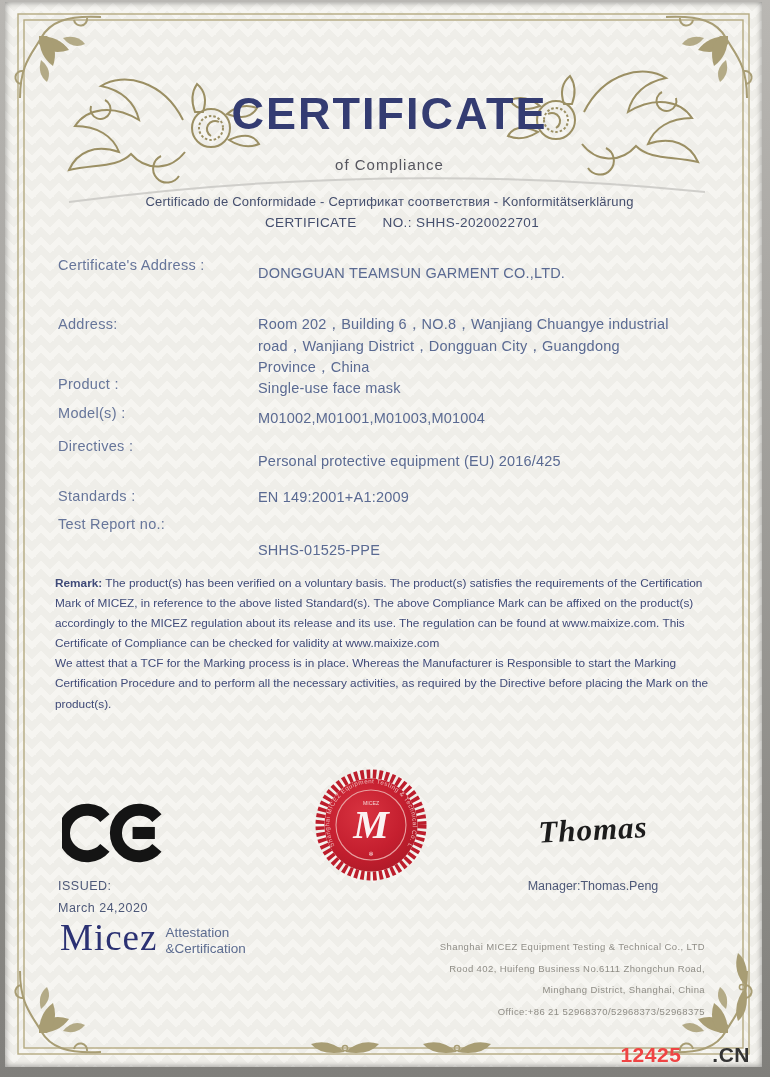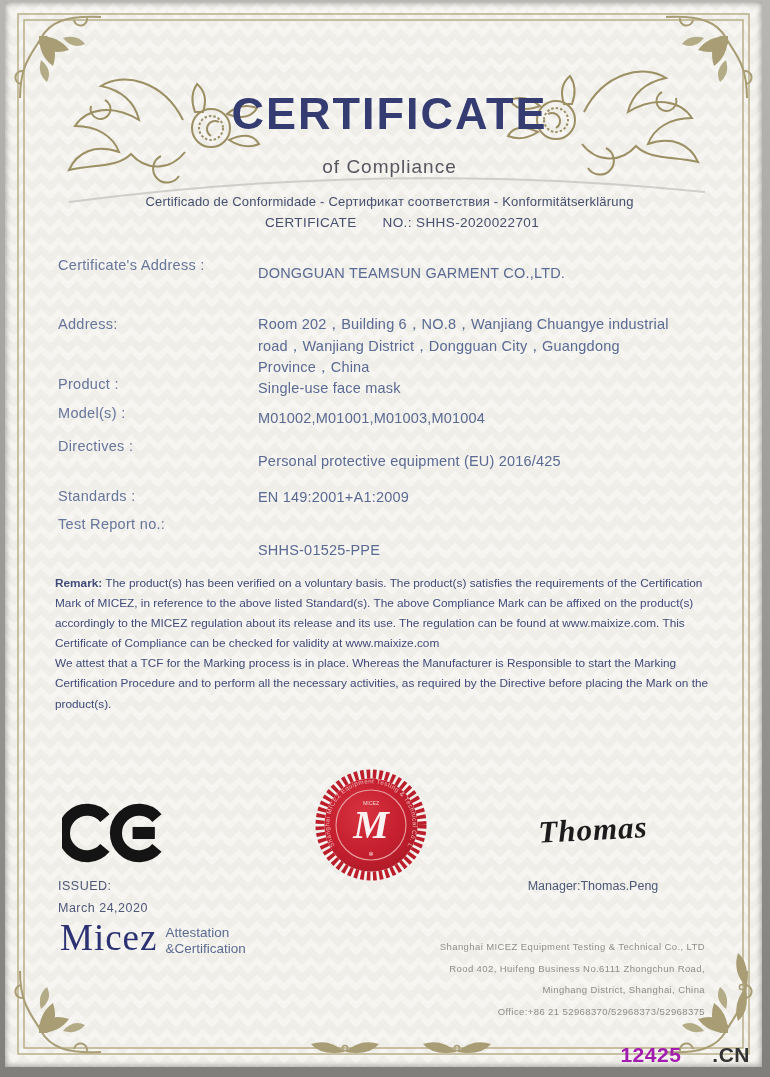--- a/index.html
+++ b/index.html
@@ -17,42 +17,42 @@
       linear-gradient(45deg,#efeee9 25%,transparent 25%),
       linear-gradient(315deg,#efeee9 25%,transparent 25%);
     background-position:9px 0,9px 0,0 0,0 0;
     background-size:18px 18px;
     box-shadow:0 0 6px rgba(0,0,0,.45) inset;
   }
   .decor{position:absolute;left:0;top:0;width:100%;height:100%;}
   .abs{position:absolute;}
   .ctr{left:0;right:0;text-align:center;margin-left:12px;}
   .title{top:86px;font-size:45px;font-weight:700;letter-spacing:2px;color:#343c72;}
-  .subtitle{top:154px;font-size:19px;letter-spacing:1px;color:#55555e;}
+  .subtitle{top:154px;font-size:15px;letter-spacing:1px;color:#55555e;}
   .langs{top:192px;font-size:13px;color:#454f6e;letter-spacing:.2px;}
   .certno{top:213px;font-size:13.5px;color:#454f6e;letter-spacing:.4px;padding-left:25px;}
   .certno .gap{display:inline-block;width:26px;}
   .flabel{left:53px;font-size:14.5px;color:#66759a;letter-spacing:.3px;}
   .fvalue{left:253px;font-size:14.5px;color:#5a6a92;letter-spacing:.2px;}
   .addr div{line-height:21.5px;}
   .remark{left:50px;top:571px;width:668px;font-size:11.8px;line-height:20.1px;color:#3f4a78;}
   .remark b{font-weight:700;}
   .sig{left:498px;top:810px;width:180px;text-align:center;
        font-family:"Liberation Serif",serif;font-style:italic;font-weight:700;
        font-size:31px;color:#1c1c1c;transform:rotate(-3deg);letter-spacing:1px;}
   .manager{left:468px;top:877px;width:240px;text-align:center;font-size:12.5px;color:#4d5878;}
   .issued1{left:53px;top:877px;font-size:12.5px;color:#4d5878;letter-spacing:.5px;}
   .issued2{left:53px;top:899px;font-size:12.5px;color:#4d5878;letter-spacing:.5px;}
   .logo{left:55px;top:916px;display:flex;align-items:flex-start;}
   .logo .word{font-family:"Liberation Serif",serif;font-size:37px;color:#2b3173;letter-spacing:1px;line-height:40px;}
   .logo .tag{margin-left:8px;margin-top:7px;font-size:13.5px;color:#5c6c90;line-height:16px;}
   .company{right:57px;top:934px;text-align:right;font-size:9.5px;color:#8f8d86;
            line-height:21.6px;letter-spacing:.4px;}
   .wm{right:20px;bottom:10px;font-size:21px;font-weight:700;letter-spacing:.5px;}
-  .wm .num{color:#a21caf;}
+  .wm .num{color:#ef4444;}
   .wm .cn{color:#333333;margin-left:31px;}
   .ce{left:57px;top:797px;}
   .seal{left:308px;top:765px;}
 </style>
 </head>
 <body>
 
 <div class="paper">
 
   <svg class="decor" viewBox="0 0 757 1065" preserveAspectRatio="none">

